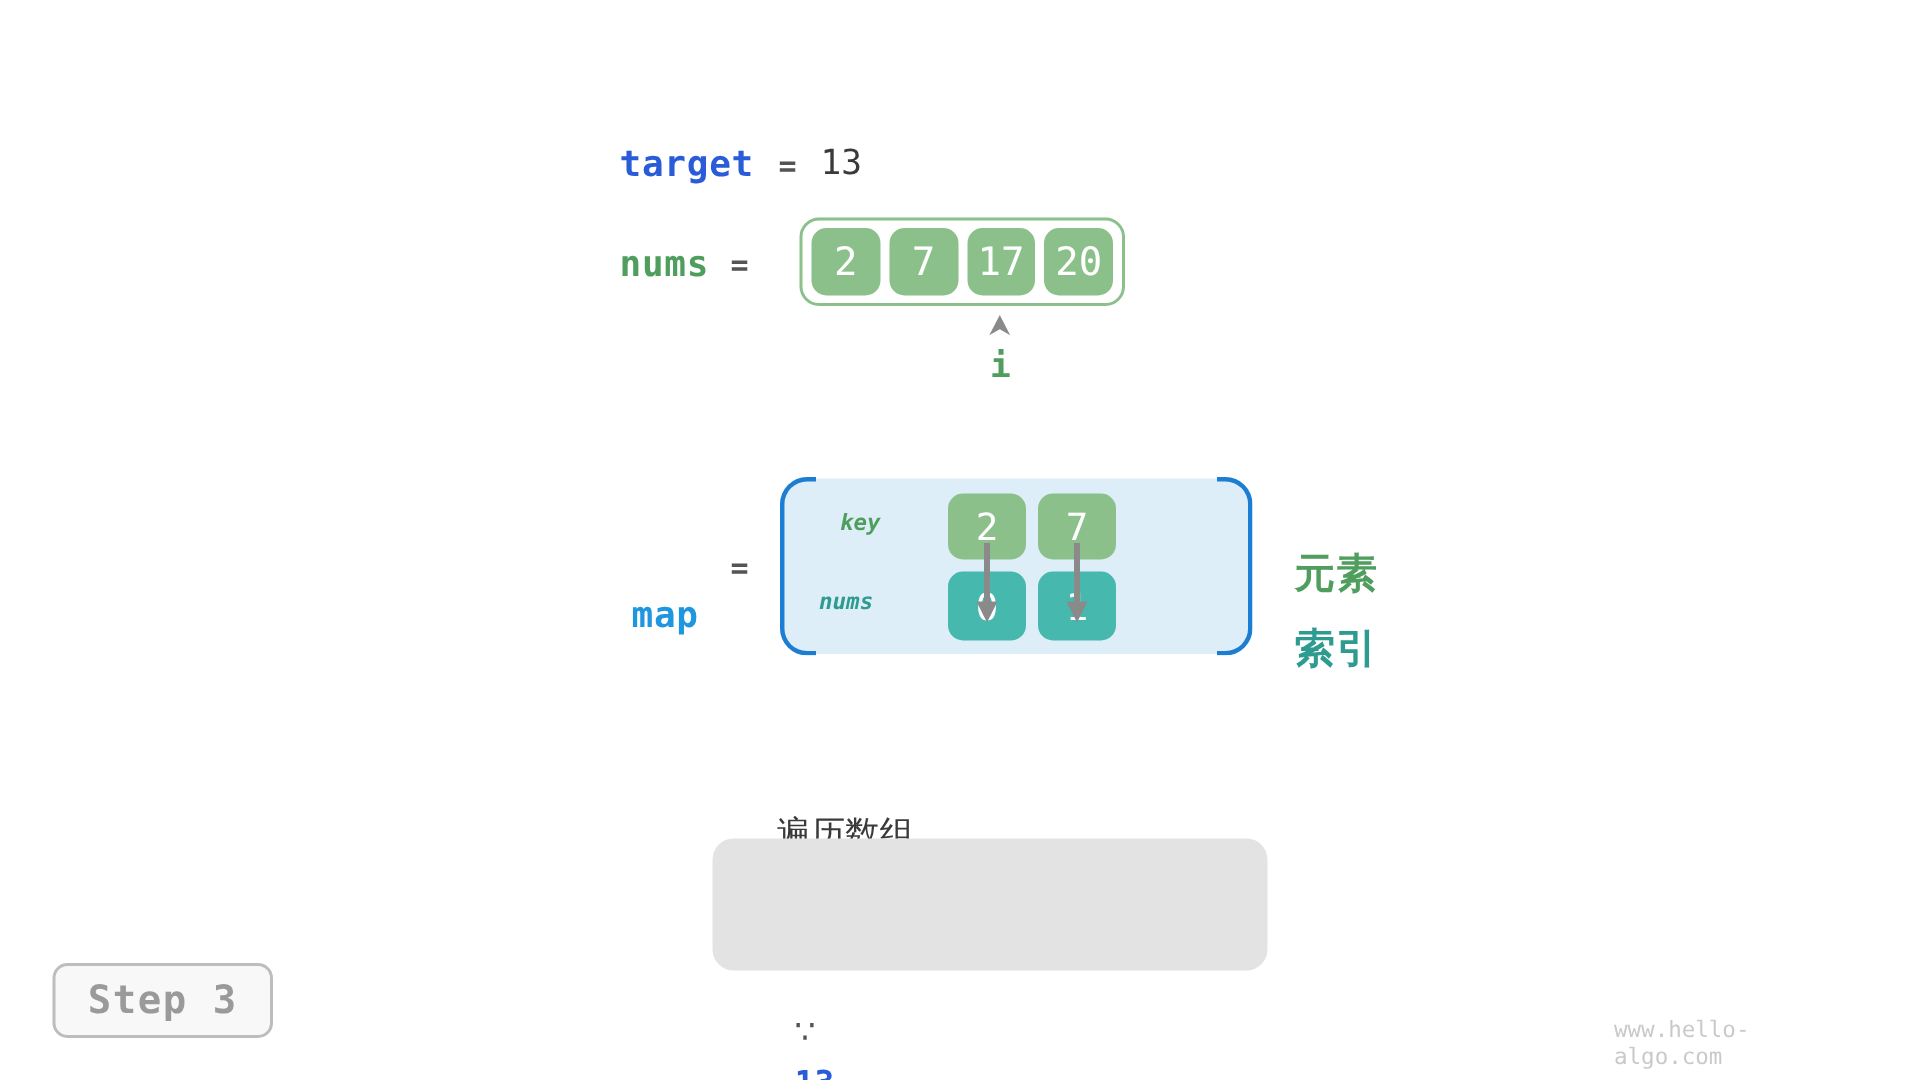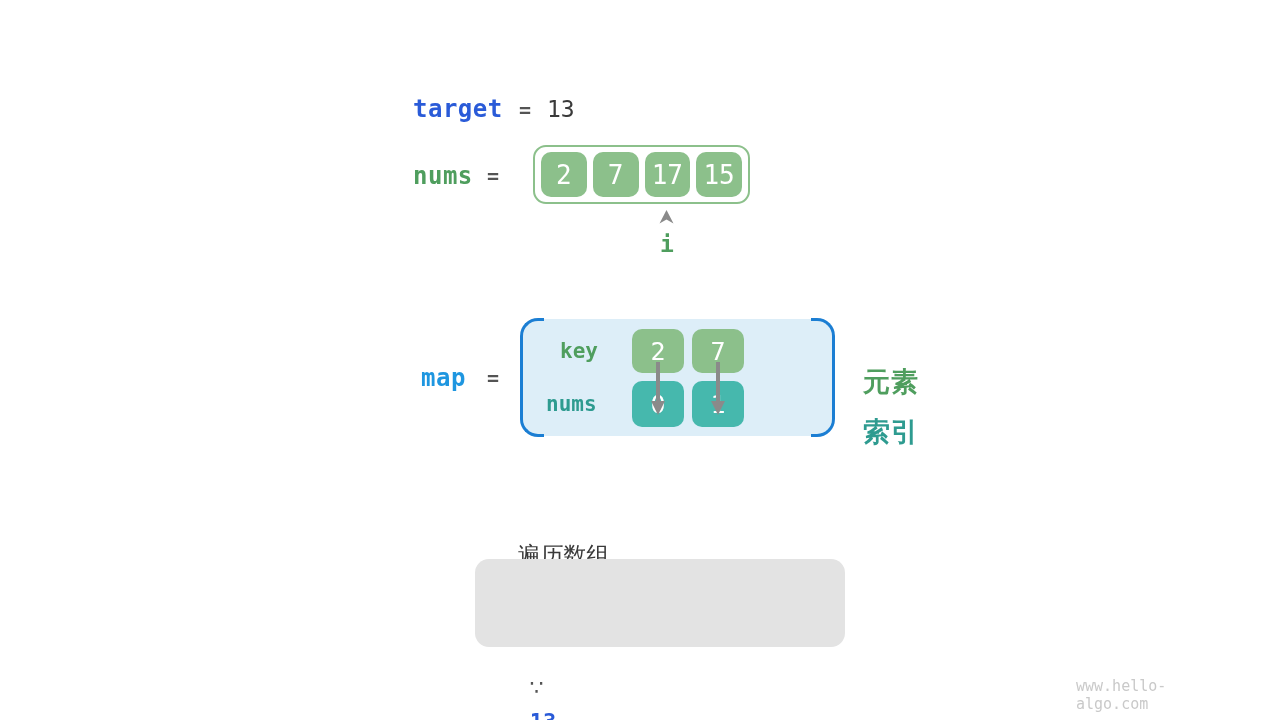--- a/index.html
+++ b/index.html
@@ -4,21 +4,21 @@
 <style>
   html,body{margin:0;padding:0;background:#ffffff;}
   .page{
     position:relative;width:1236px;height:720px;background:#fff;overflow:hidden;
     font-family:"Liberation Sans","DejaVu Sans",sans-serif;color:var(--dark-text,#3a3a3a);
   }
   .abs{position:absolute;}
   .mono{font-family:"DejaVu Sans Mono","Liberation Mono",monospace;}
   .b{font-weight:bold;}
   .royal{color:var(--royal-blue,#2a5bd8);}
-  .azure{color:var(--azure-blue,#1e96e0);}
+  .azure{color:var(--azure-blue,#1e96e0);margin-top:32px;}
   .green{color:var(--green-text,#4f9e5e);text-align:right;}
   .teal{color:var(--teal-text,#2e9b90);}
   .dim{color:var(--dim-text,#545454);}
   .dark{color:var(--dark-text,#3a3a3a);}
 
   
   .var-label{font-size:24px;letter-spacing:.5px;}
   .eq{font-size:20px;font-weight:600;color:var(--dim-text,#4f4f4f);}
 
   
@@ -38,21 +38,21 @@
 
   
   .map-wrap{left:520px;top:318px;width:315px;height:119px;}
   .map-fill{position:absolute;left:3px;right:3px;top:1px;bottom:1px;
     background:var(--map-fill,#ddeef8);border-radius:18px;}
   .bracket{position:absolute;top:0;bottom:0;width:24px;box-sizing:border-box;}
   .bracket.left{left:0;border:3px solid var(--map-bracket,#1b7ed3);border-right:none;
     border-radius:18px 0 0 18px;}
   .bracket.right{right:0;border:3px solid var(--map-bracket,#1b7ed3);border-left:none;
     border-radius:0 18px 18px 0;}
-  .kv-label{font-size:21px;}
+  .kv-label{font-size:15px;font-style:italic;}
   .kv-cell{position:absolute;width:52px;border-radius:10px;color:#fff;font-size:25px;
     display:flex;align-items:center;justify-content:center;
     font-family:"DejaVu Sans Mono","Liberation Mono",monospace;}
   .key-cell{top:11px;height:44px;background:var(--green-box,#8cc08b);}
   .value-cell{top:63px;height:46px;background:var(--teal-box,#46b8ad);}
   .side-label{font-size:27px;letter-spacing:1px;margin-top:24px;}
 
   
   .caption{left:492px;top:513px;font-size:23px;white-space:pre;}
   .caption .mono{font-size:23px;}
@@ -84,21 +84,21 @@
   <span class="abs mono eq" style="left:519px;top:98px;">=</span>
   <span class="abs mono dark" style="left:547px;top:96px;font-size:23px;">13</span>
 
   <span class="abs mono b var-label green" style="left:413px;top:162px;">nums</span>
   <span class="abs mono eq" style="left:487px;top:164px;">=</span>
 
   <div class="abs array-box">
     <span class="cell mono">2</span>
     <span class="cell mono">7</span>
     <span class="cell mono">17</span>
-    <span class="cell mono">15</span>
+    <span class="cell mono">20</span>
   </div>
 
   <svg class="abs pointer-icon" viewBox="0 0 15 15">
     <polygon points="7.5,0 14.5,13.5 7.5,9.5 0.5,13.5" fill="#8a8a8a"></polygon>
   </svg>
   <span class="abs mono b pointer-label green">i</span>
 
   <span class="abs mono b var-label azure" style="left:421px;top:364px;">map</span>
   <span class="abs mono eq" style="left:487px;top:366px;">=</span>
 
@@ -142,16 +142,19 @@
       
       
       
       
       
       
     </div>
     
   </div>
 
+  <div class="abs step-badge mono b">
+    <span>Step 3</span>
+  </div>
 
   <span class="abs mono watermark">www.hello-algo.com</span>
 
 </div>
 
 </body></html>

